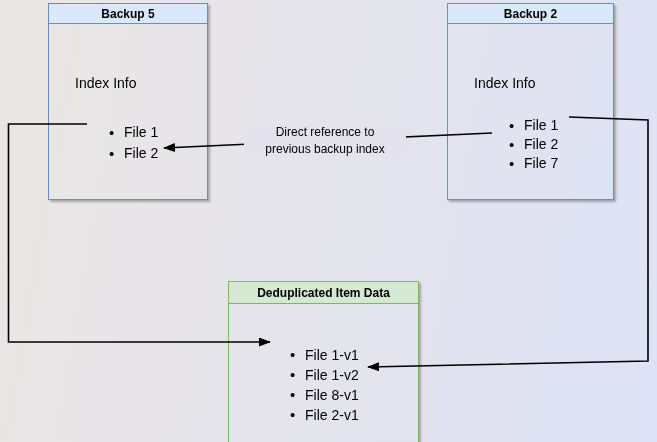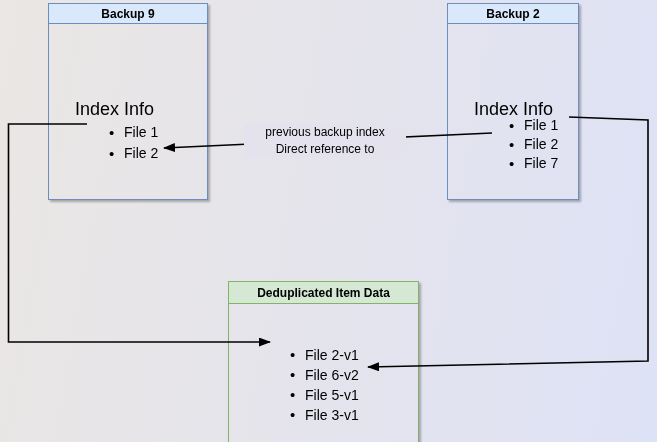--- a/index.html
+++ b/index.html
@@ -32,35 +32,34 @@
     background: #dae8fc;
     border-bottom: 1.5px solid #6c8ebf;
     display: flex;
     align-items: center;
     justify-content: center;
     font-size: 12px;
     font-weight: bold;
   }
   .node-body { position: relative; width: 100%; }
   .backup1 { left: 48px; top: 3px; width: 160px; height: 197px; }
-  .backup2 { left: 447px; top: 3px; width: 132px; height: 197px; }
+  .backup2 { left: 447px; top: 3px; width: 167px; height: 197px; }
   .dedup {
     left: 228px; top: 281px; width: 191px; height: 196px;
     border-color: #82b366;
   }
   .dedup .node-header {
     height: 22px;
     background: #d5e8d4;
     border-bottom: 1.5px solid #82b366;
   }
   .section-label {
     position: absolute;
     left: 26px; top: 51px;
-    font-size: 18px;
-    margin-top: 24px;
+    font-size: 14px;
   }
   ul.file-list {
     position: absolute;
     margin: 8px; padding: 0;
     list-style: none;
     font-size: 14px;
   }
   ul.file-list li {
     position: relative;
     padding-left: 15px;
@@ -101,21 +100,21 @@
         <path d="M0,0 L12,4.5 L0,9 Z" fill="#000"></path>
       </marker>
     </defs>
     <polyline points="87,124 8.5,124 8.5,342 270,342" fill="none" stroke="#000" stroke-width="1.6" marker-end="url(#arrow)"></polyline>
     <polyline points="569,117 648,120 648,361 368,367" fill="none" stroke="#000" stroke-width="1.6" marker-end="url(#arrow)"></polyline>
     <polyline points="492,133 164,148" fill="none" stroke="#000" stroke-width="1.6" marker-end="url(#arrow)"></polyline>
   </svg>
 
   <div class="node backup1">
     <div class="node-header">
-      <span>Backup 9</span>
+      <span>Backup 5</span>
     </div>
     <div class="node-body">
       <div class="section-label">Index Info</div>
       <ul class="file-list">
         <li>File 1</li>
         <li>File 2</li>
       </ul>
     </div>
   </div>
 
@@ -132,26 +131,26 @@
       </ul>
     </div>
   </div>
 
   <div class="node dedup">
     <div class="node-header">
       <span>Deduplicated Item Data</span>
     </div>
     <div class="node-body">
       <ul class="file-list">
+        <li>File 1-v1</li>
+        <li>File 1-v2</li>
+        <li>File 8-v1</li>
         <li>File 2-v1</li>
-        <li>File 6-v2</li>
-        <li>File 5-v1</li>
-        <li>File 3-v1</li>
       </ul>
     </div>
   </div>
 
   <div class="annotation">
+    <span>Direct reference to</span>
     <span>previous backup index</span>
-    <span>Direct reference to</span>
   </div>
 
 </div>
 
 </body></html>

